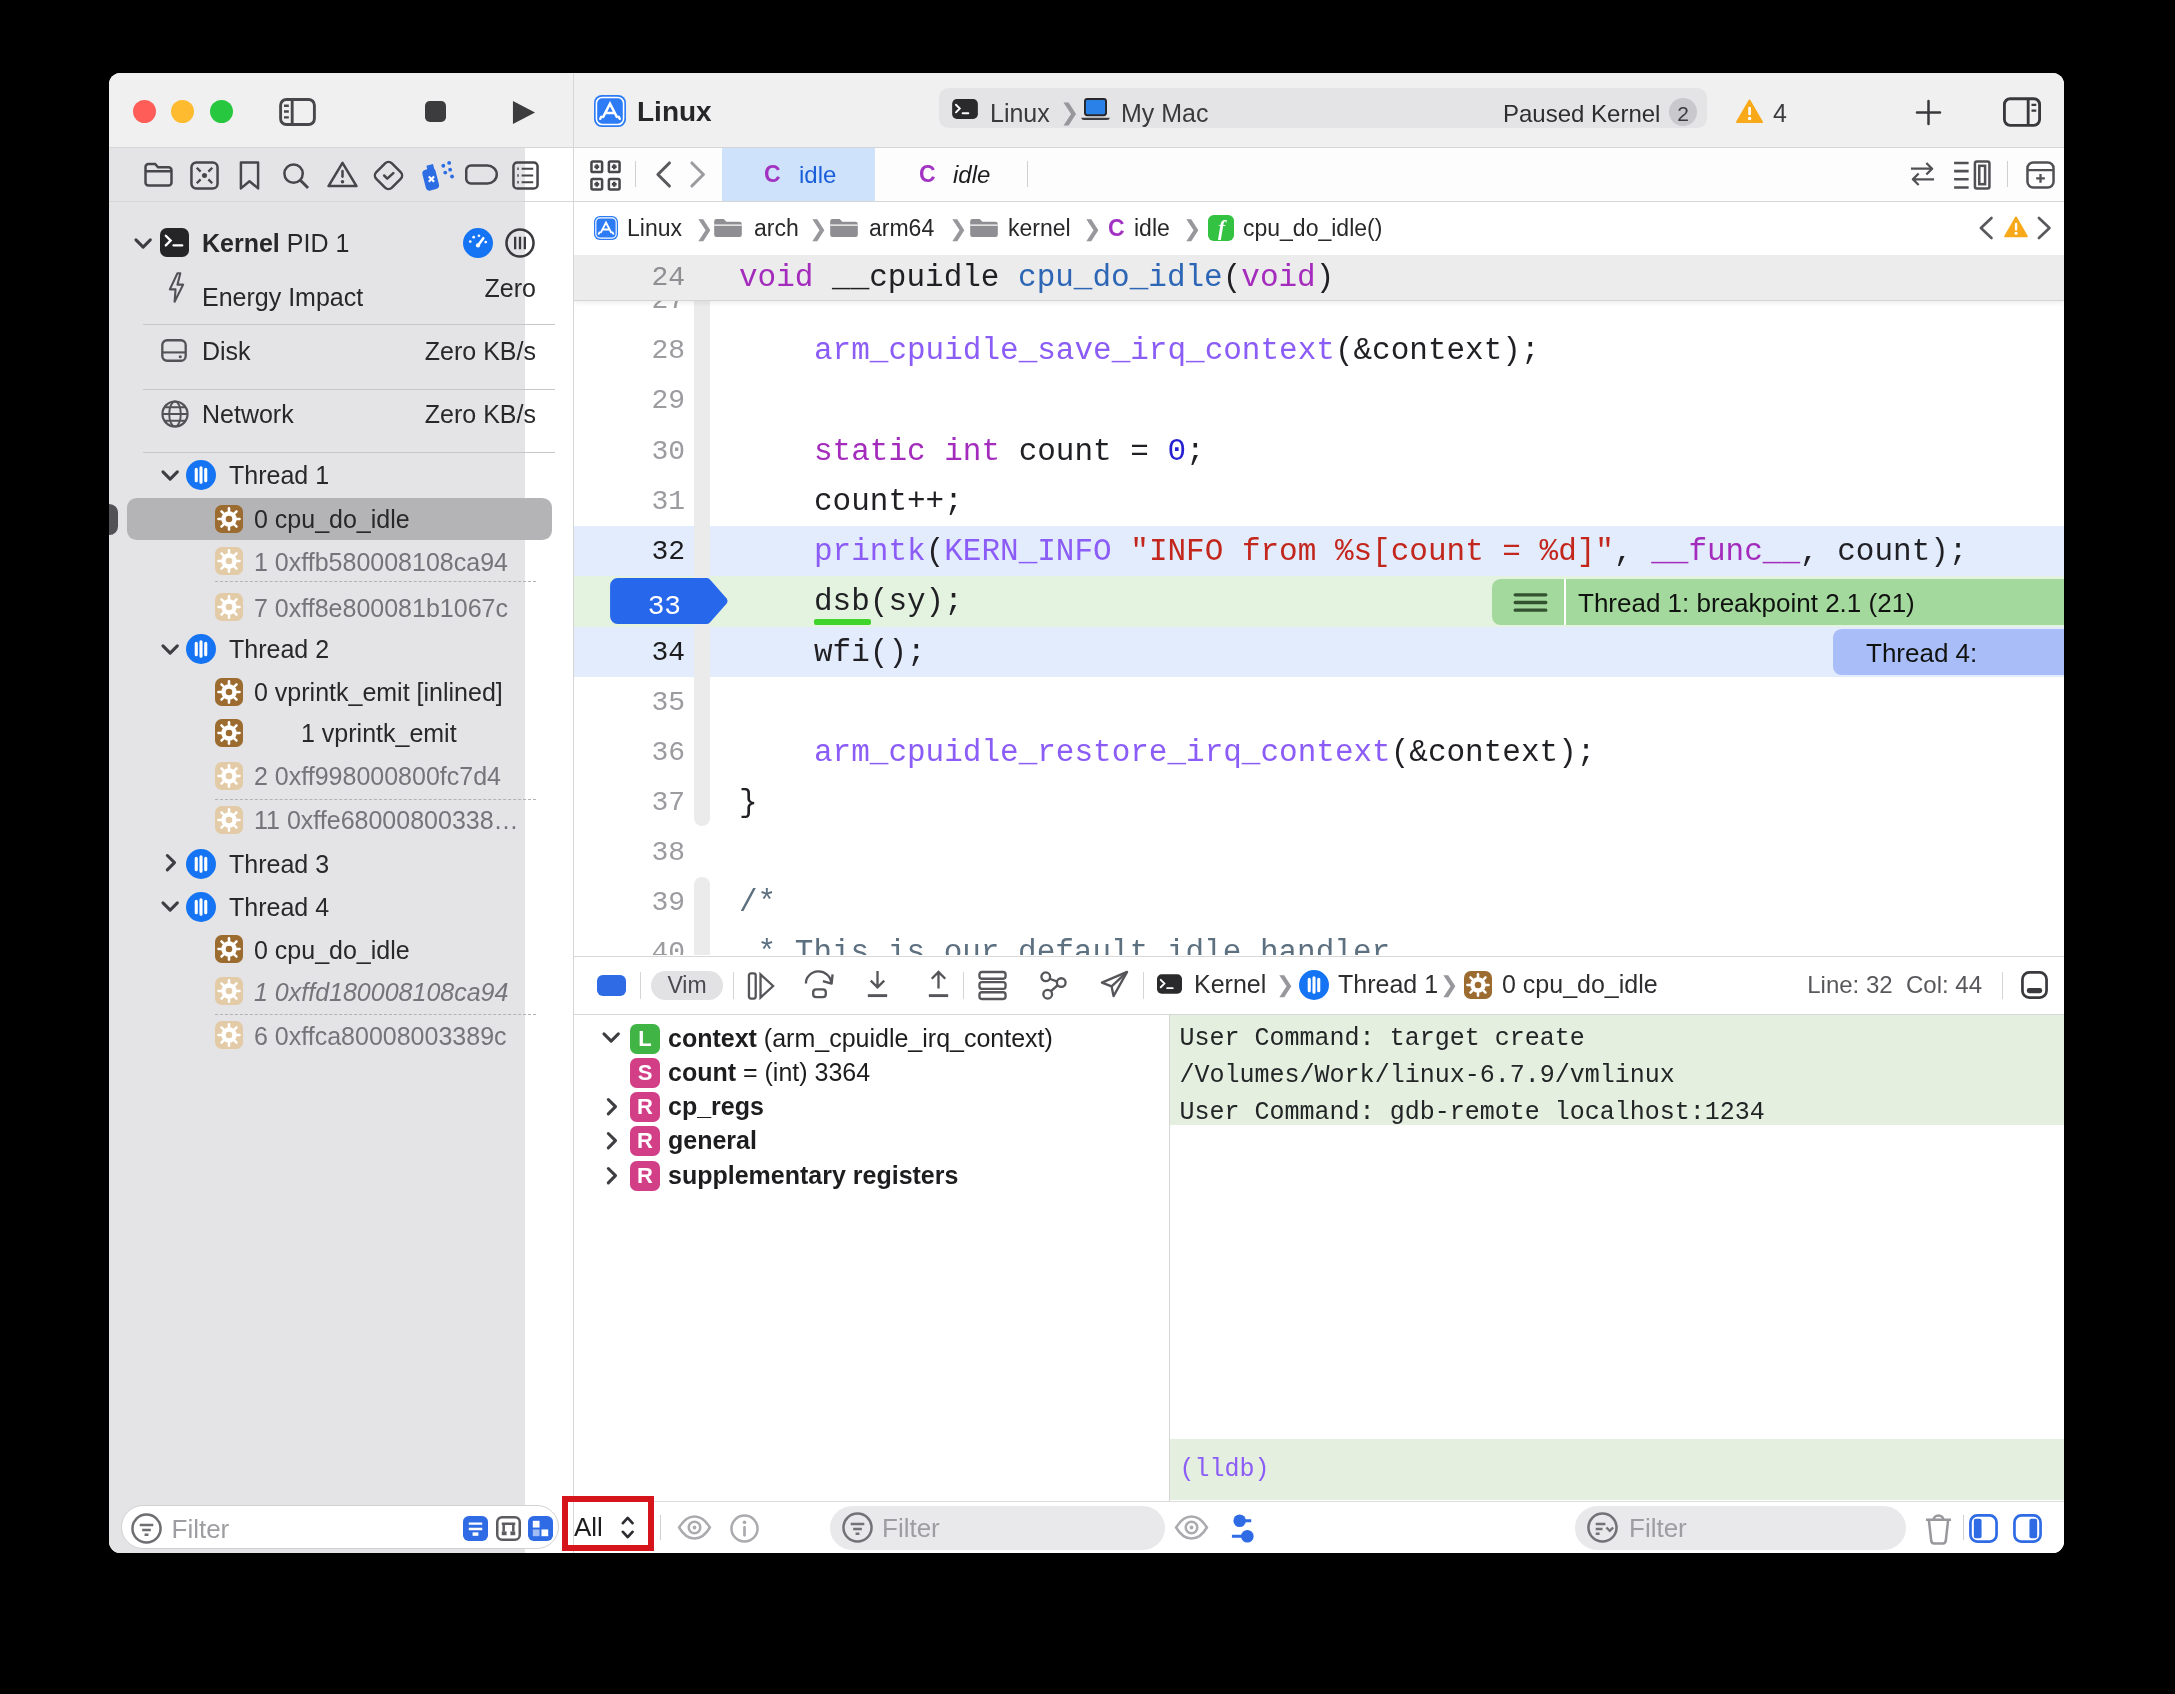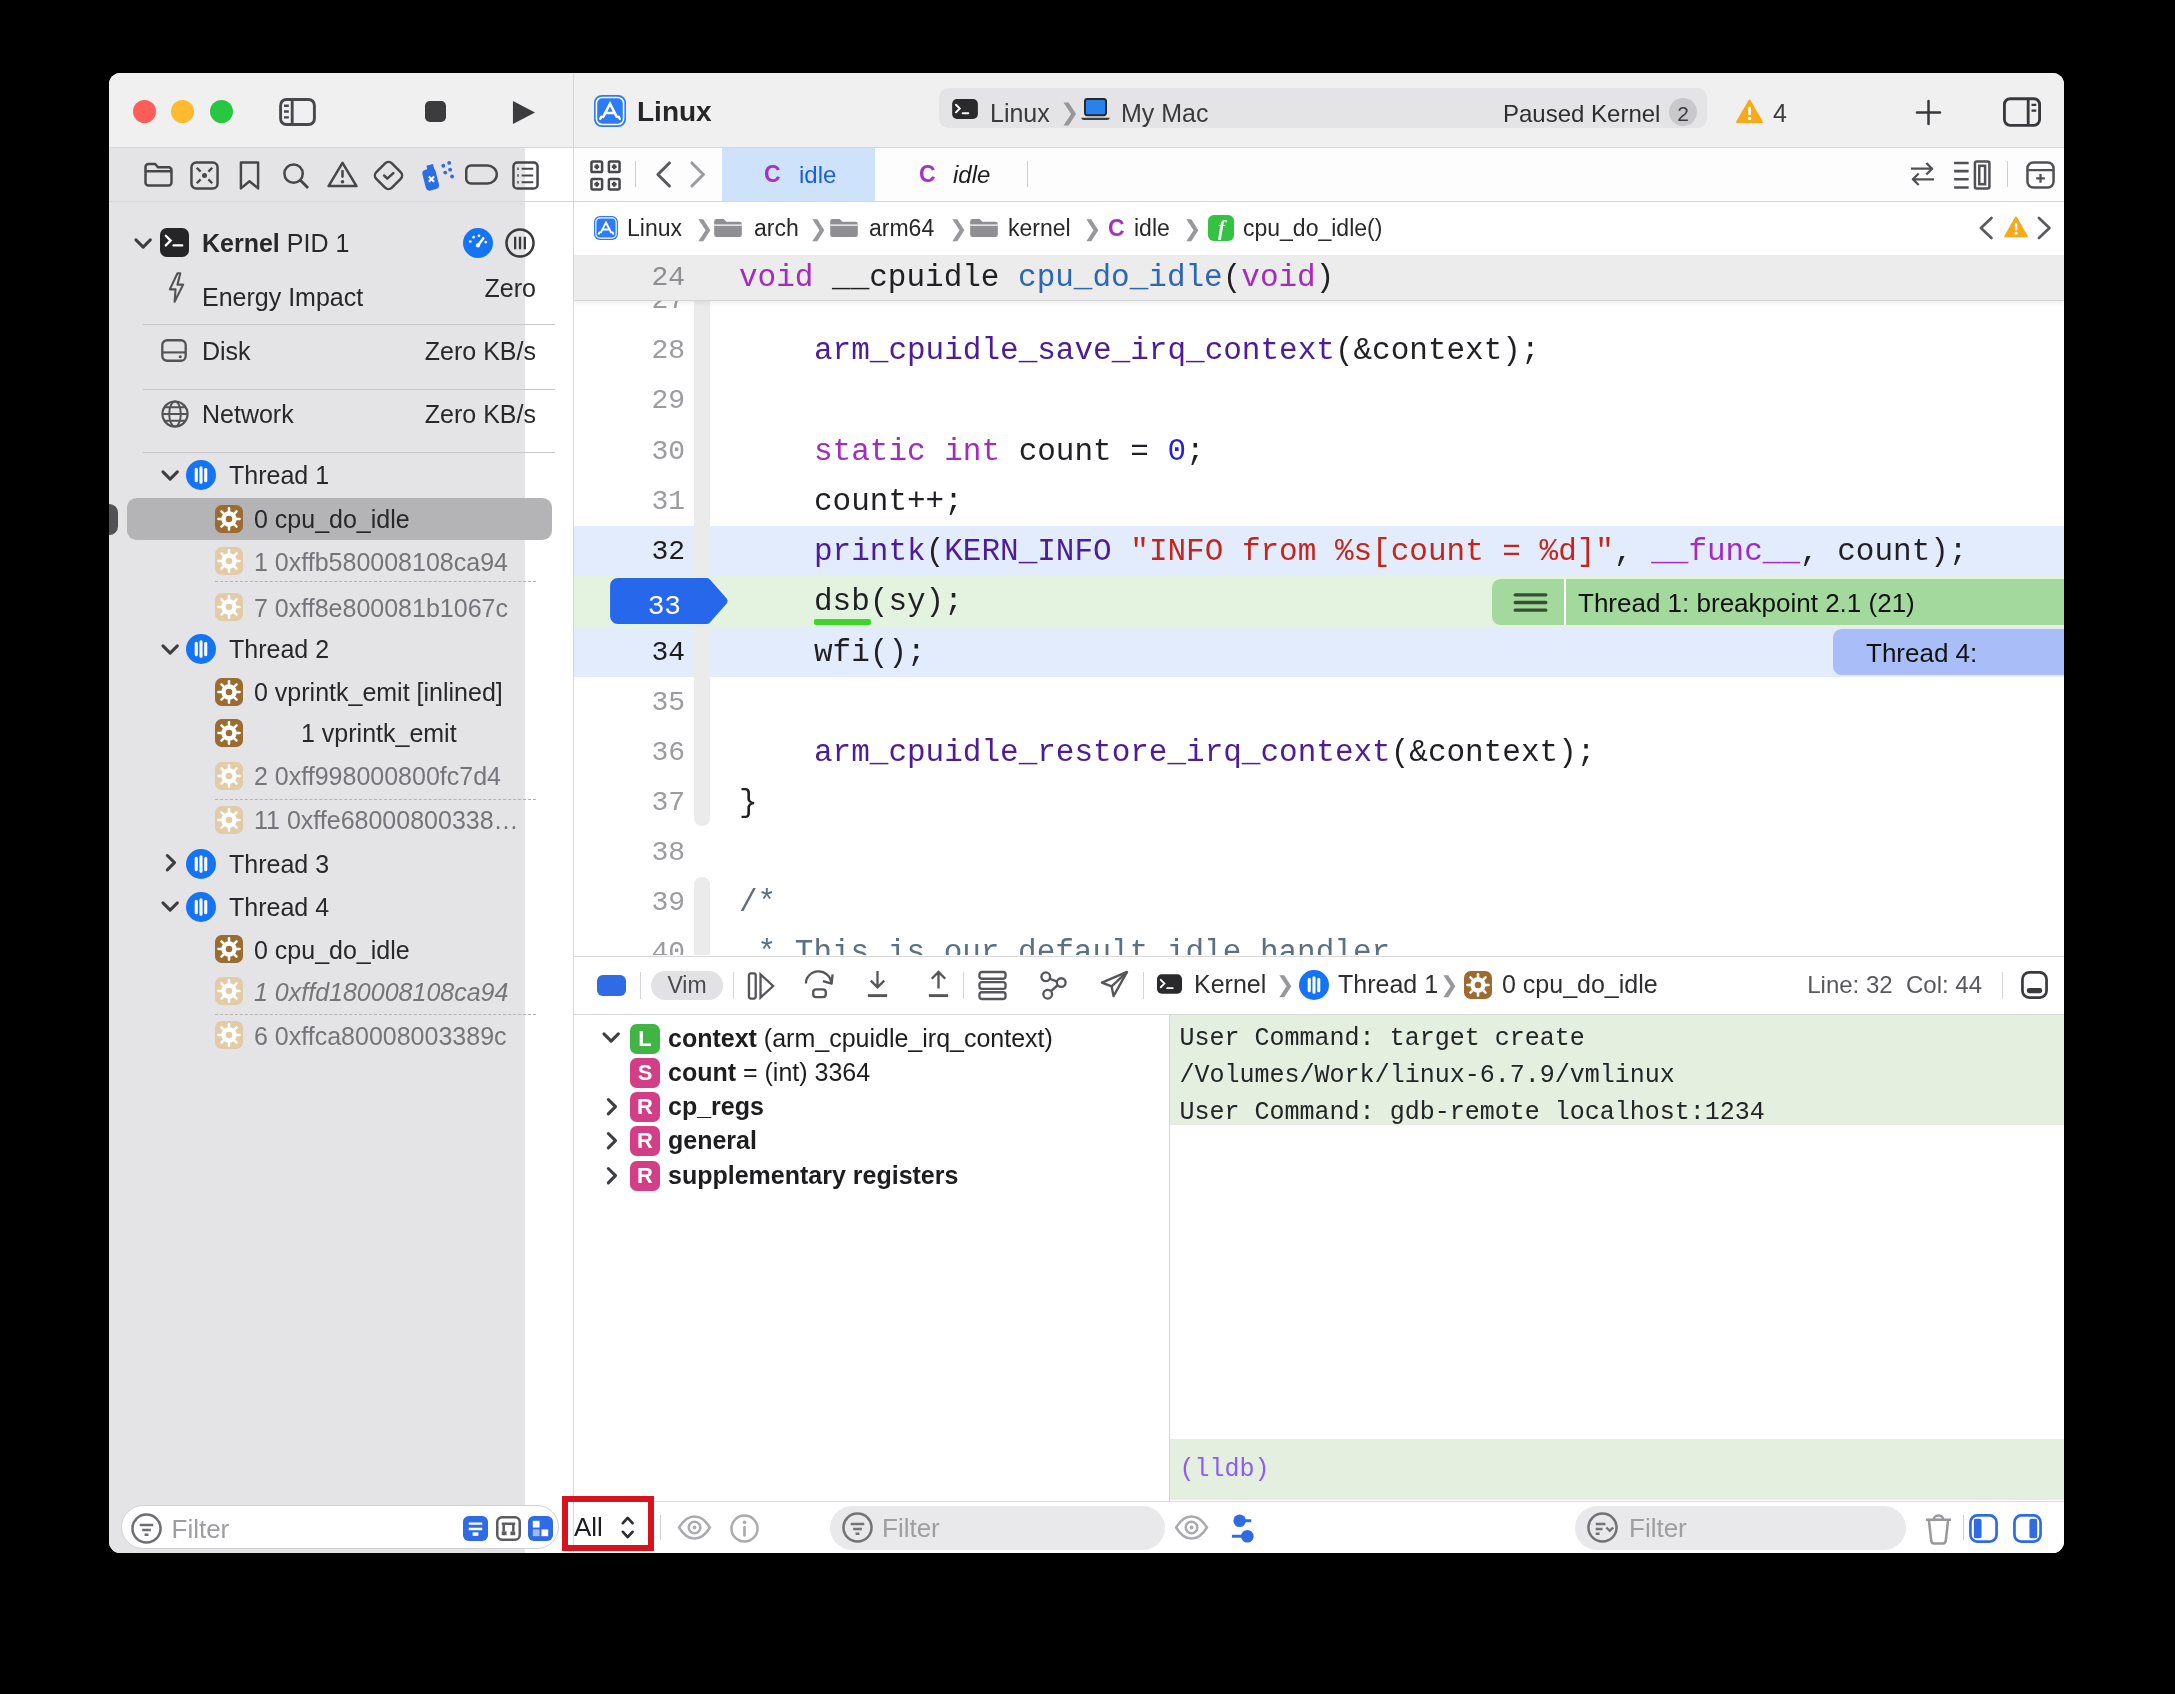--- a/index.html
+++ b/index.html
@@ -17,21 +17,21 @@
   .sep{left:34px;width:412px;height:1px;background:#c7c7c9;}
   .dash{left:106px;width:321px;height:0;border-top:1.9px dashed #b2b2b5;}
   .dim{color:#74747a;}
   .crsep{top:14.4px;font-size:22px;color:#97979c;}
   svg.fold{width:28px;height:20px;}
   .crow{position:absolute;left:0;width:1490px;height:51px;white-space:pre;
         font-family:"Liberation Mono",monospace;font-size:31px;line-height:51px;color:#1f1f24;}
   .gut{position:absolute;width:111px;text-align:right;font-family:"Liberation Mono",monospace;
        font-size:28px;line-height:51px;color:#9b9ba0;height:51px;top:0;left:0;}
   .ct{position:absolute;top:0;}
-  .kw{color:#a42cbc;}.fn{color:#2d66b5;}.br{color:#4c1d95;}.st{color:#c3261c;}
+  .kw{color:#a42cbc;}.fn{color:#2d66b5;}.br{color:#8b5cf6;}.st{color:#c3261c;}
   .nm{color:#2620d2;}.cm{color:#5d7080;}
   .badge{width:30px;height:30px;border-radius:6.7px;color:#fff;font-size:22px;font-weight:bold;
          text-align:center;line-height:30px;}
   .dbdv{top:15.4px;width:1px;height:27px;background:#d5d5d7;}
   svg.dbi{stroke:#55555a;stroke-width:2.4;fill:none;}
   svg.dbi *{stroke:#55555a;}
 </style>
 </head>
 <body>
 <div id="win">

